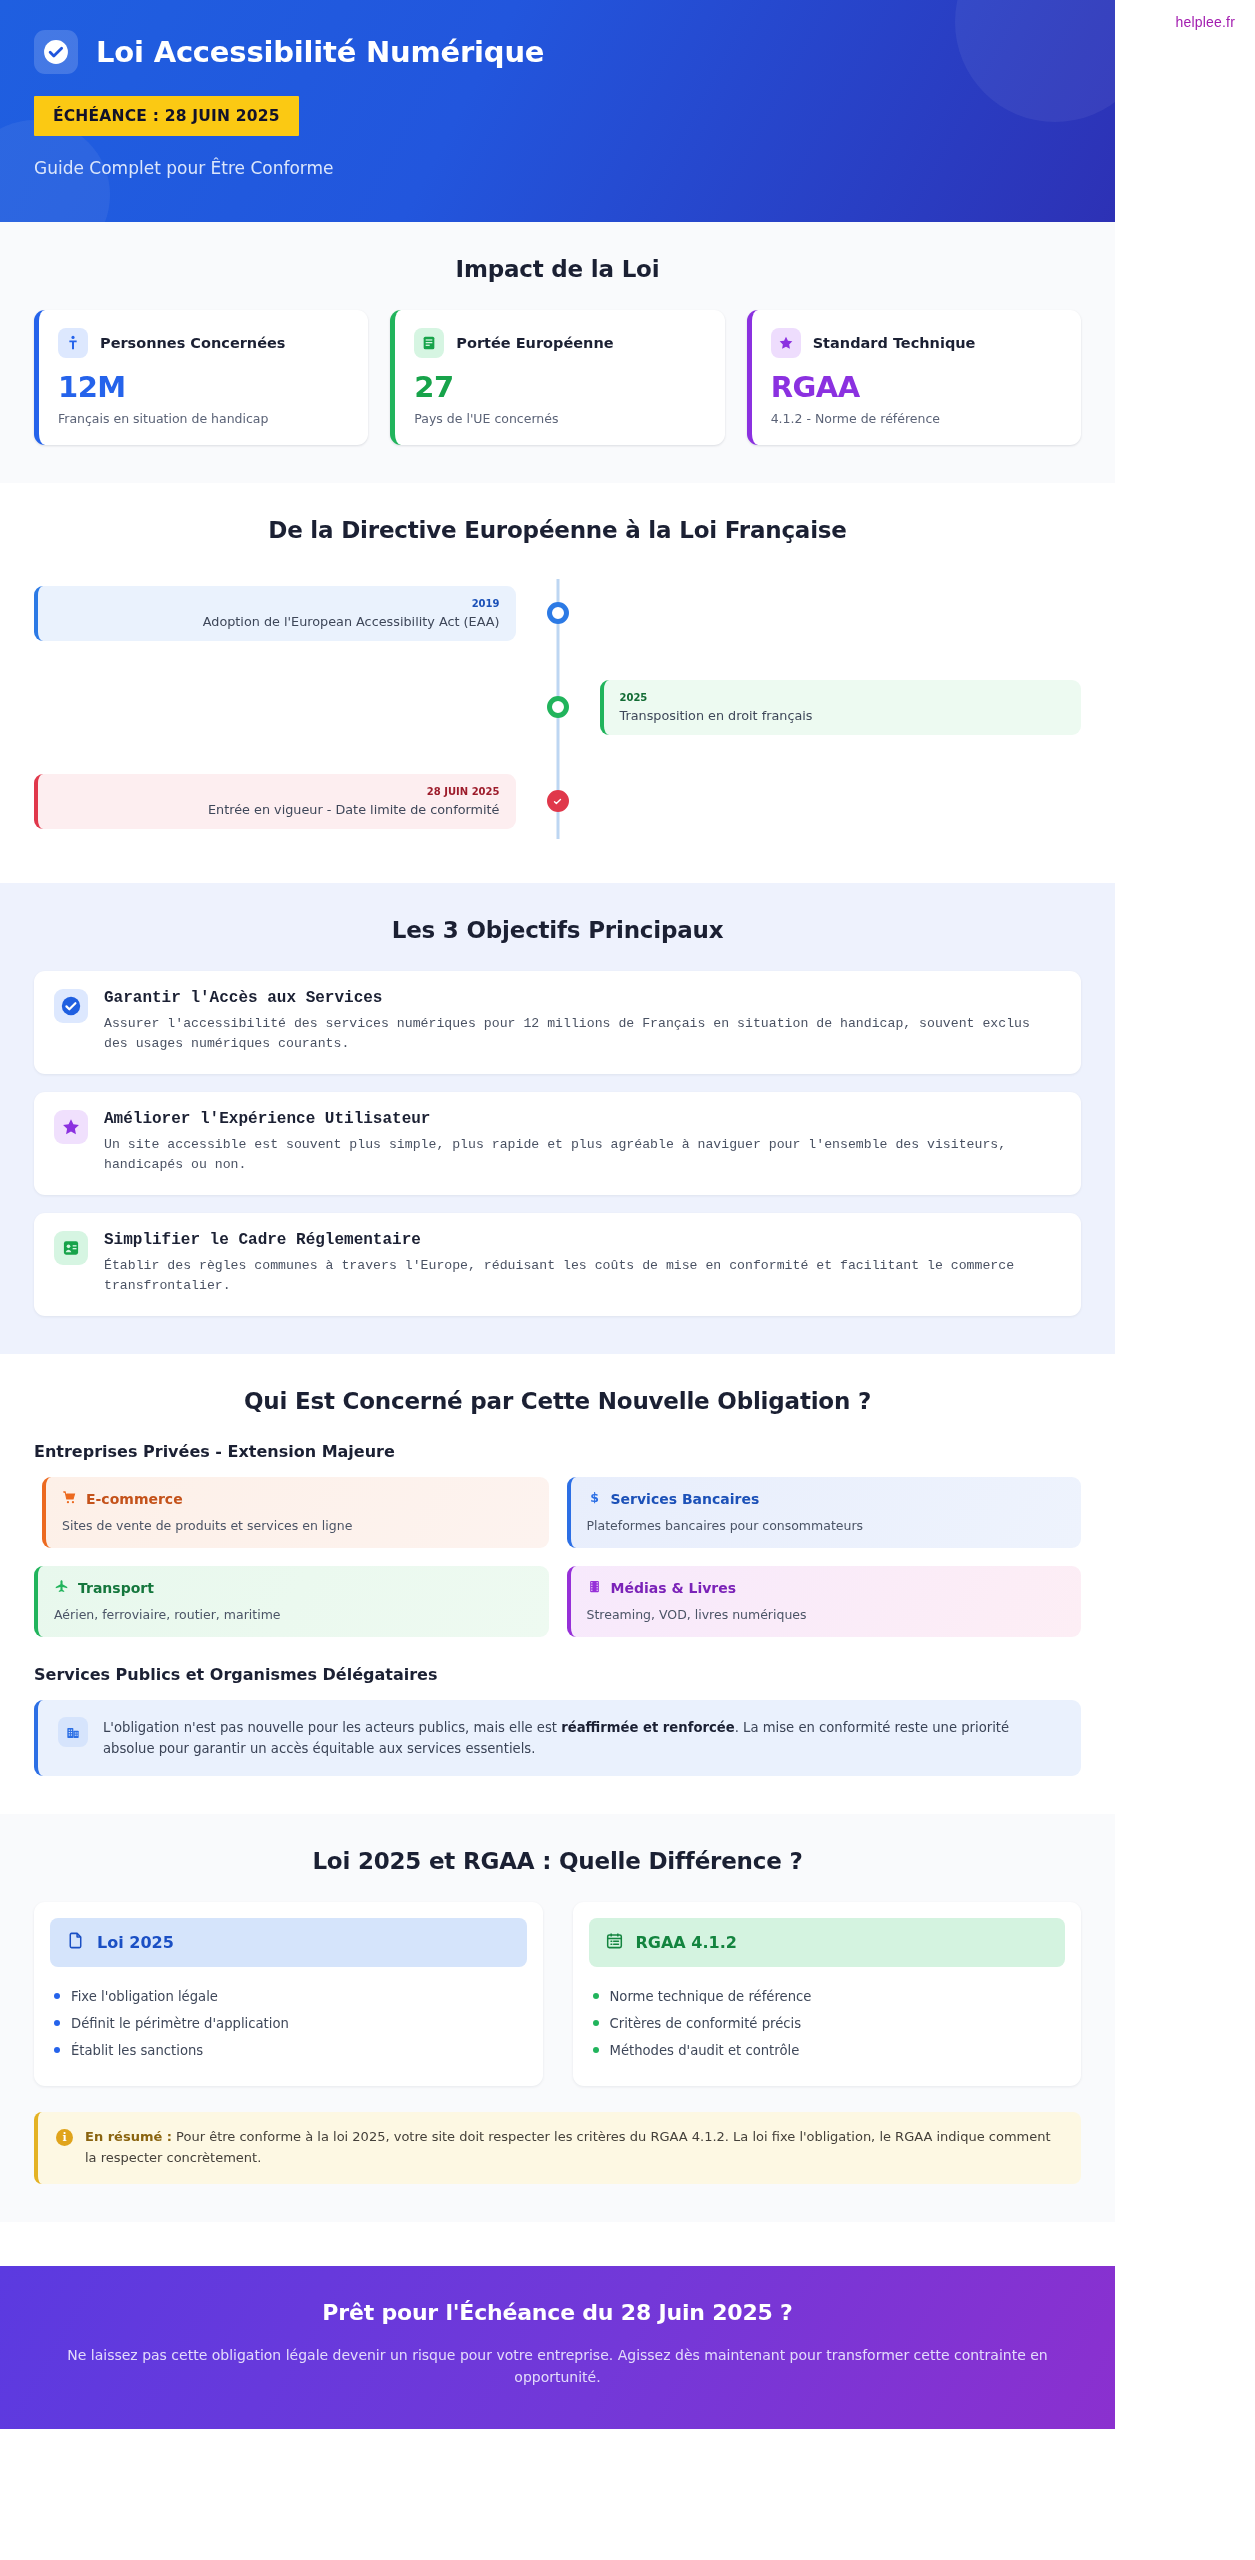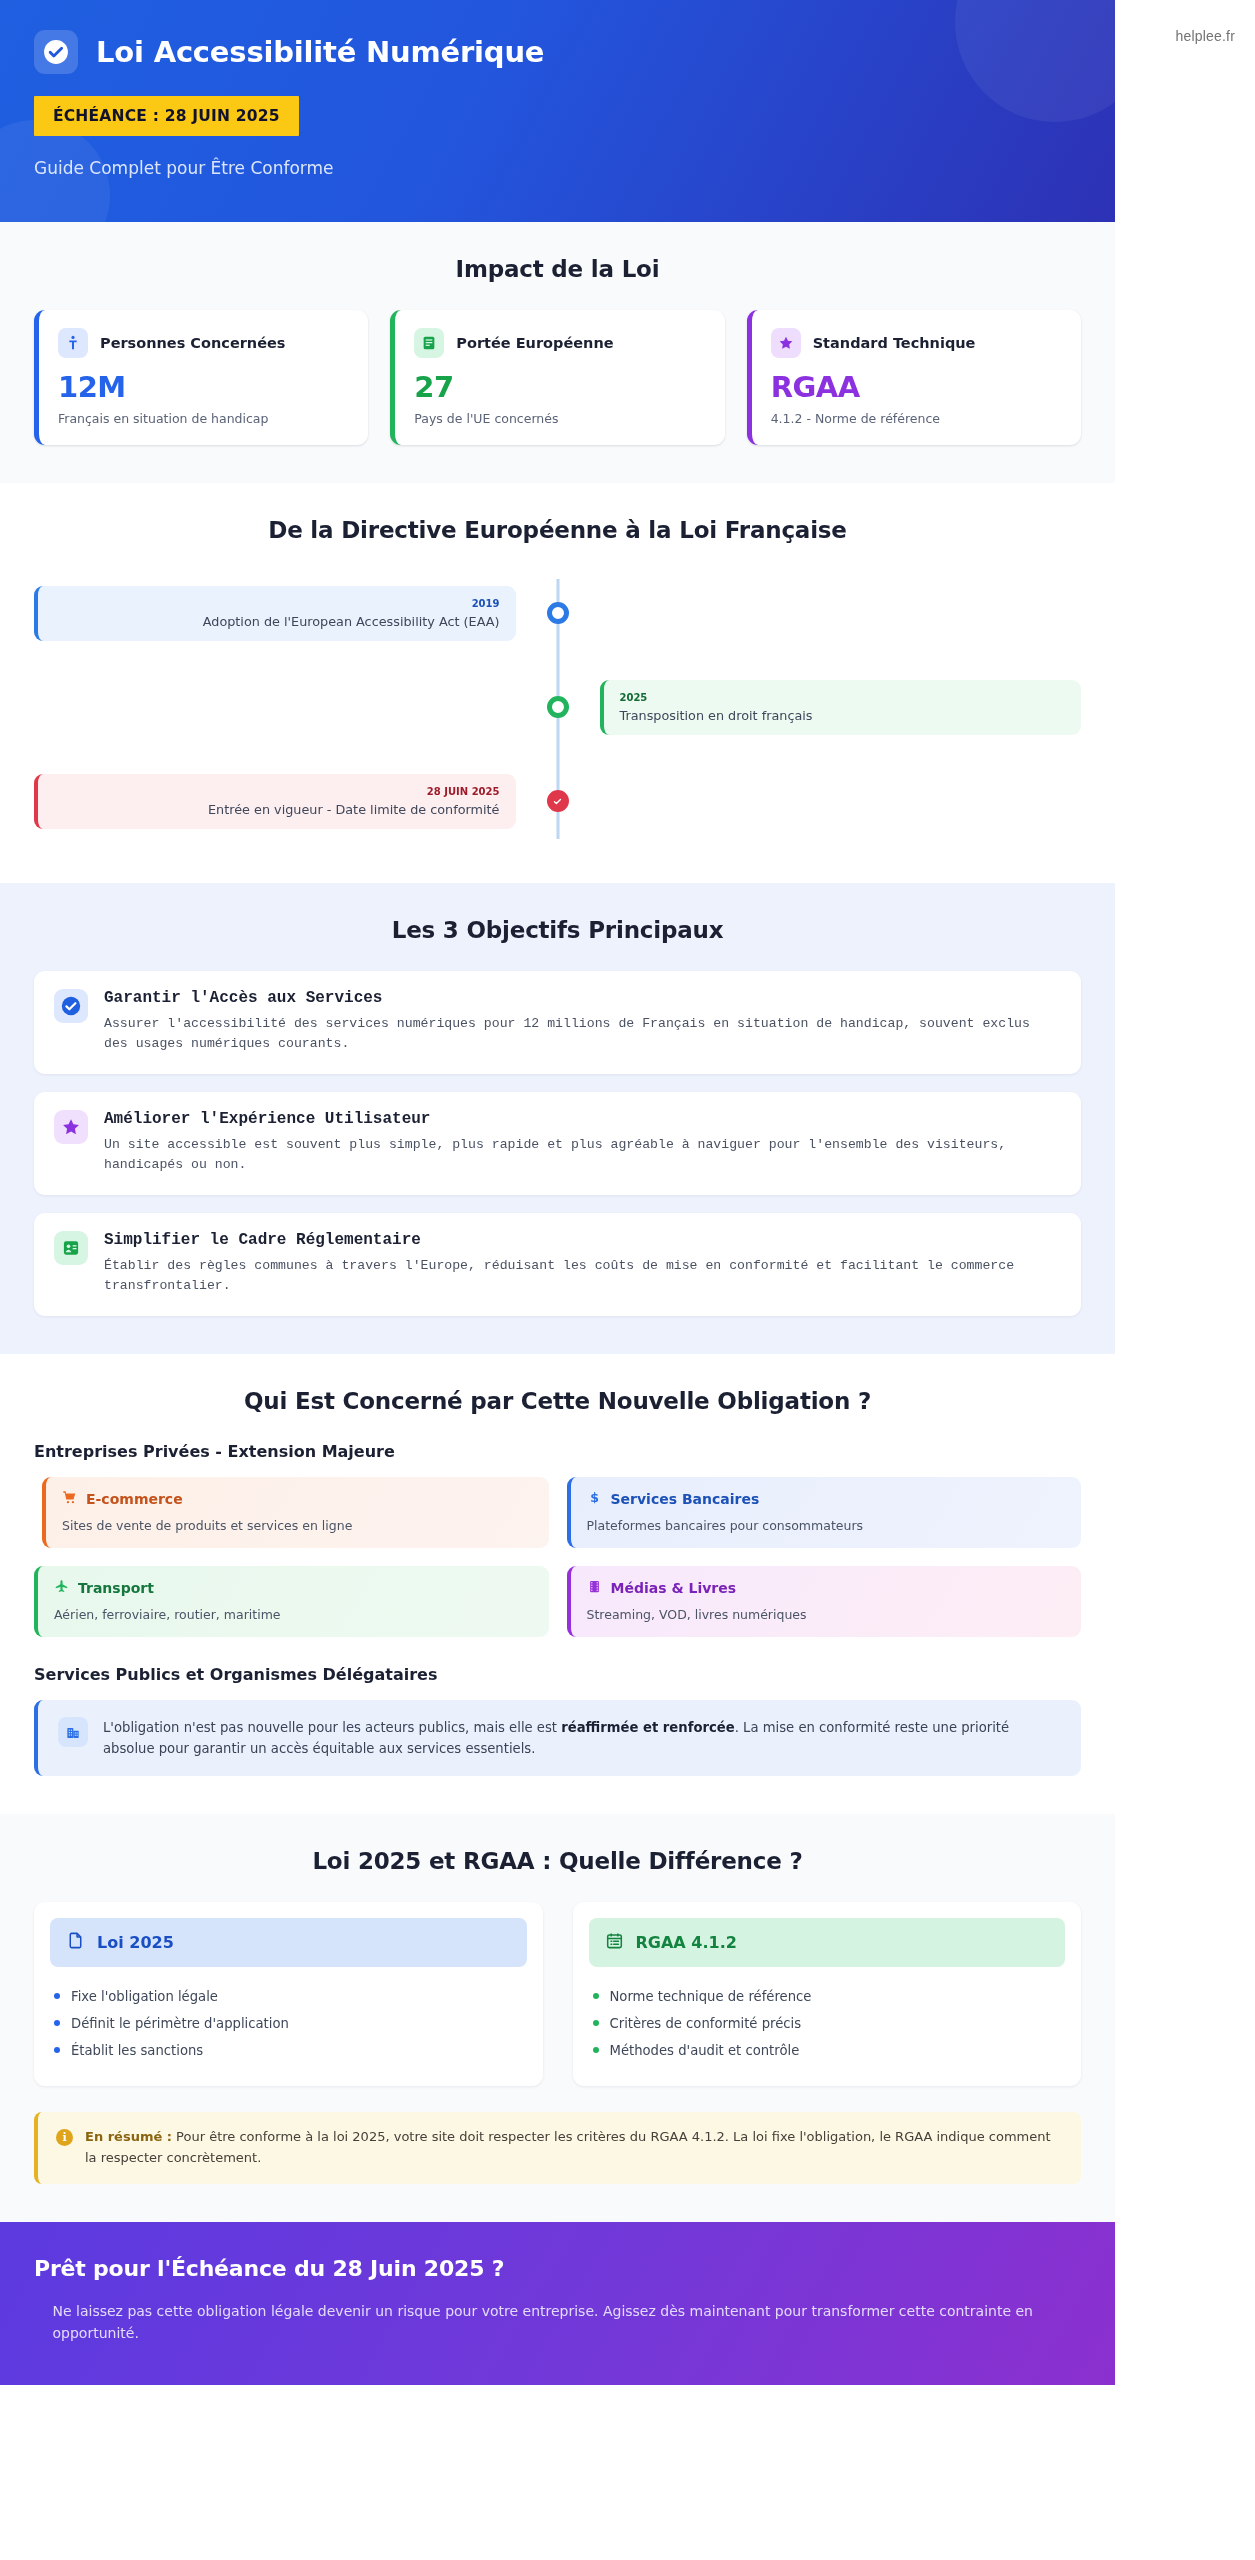--- a/index.html
+++ b/index.html
@@ -5,23 +5,23 @@
   * { box-sizing: border-box; margin: 0; padding: 0; }
   html, body {
     width: 1255px;
     background: #ffffff;
     font-family: "DejaVu Sans", "Liberation Sans", sans-serif;
   }
   body { position: relative; }
 
   .watermark {
     position: absolute;
-    top: 28px; right: 20px;
+    top: 14px; right: 20px;
     font-size: 14px;
-    color: #737373;
+    color: #a21caf;
     font-family: "Liberation Sans", sans-serif;
     letter-spacing: .2px;
   }
 
   .page {
     width: 1115px;
     margin: 0;
     background: #ffffff;
     overflow: hidden;
   }
@@ -257,21 +257,22 @@
     flex: 0 0 auto; margin-top: 2px;
     font-family: "DejaVu Serif", serif;
   }
   .summary-text { font-size: 13px; color: #44403a; line-height: 1.6; }
   .summary-text b { color: #8a6410; }
 
   
   .cta {
     background: linear-gradient(120deg,#5b3ae0 0%, #7338d8 55%, #8b30cf 100%);
     padding: 34px 34px 40px 34px;
-    text-align: left;
+    text-align: center;
+    margin-top: 44px;
   }
   .cta-title { font-size: 22px; font-weight: bold; color: #fff; letter-spacing: -0.2px; }
   .cta-sub {
     font-size: 14px; color: #e3dbfb; margin: 19px auto 0 auto;
     max-width: 1010px; line-height: 1.62;
   }
   .cta-btn {
     margin-top: 28px;
     background: rgba(255,255,255,.19);
     border-radius: 11px;

